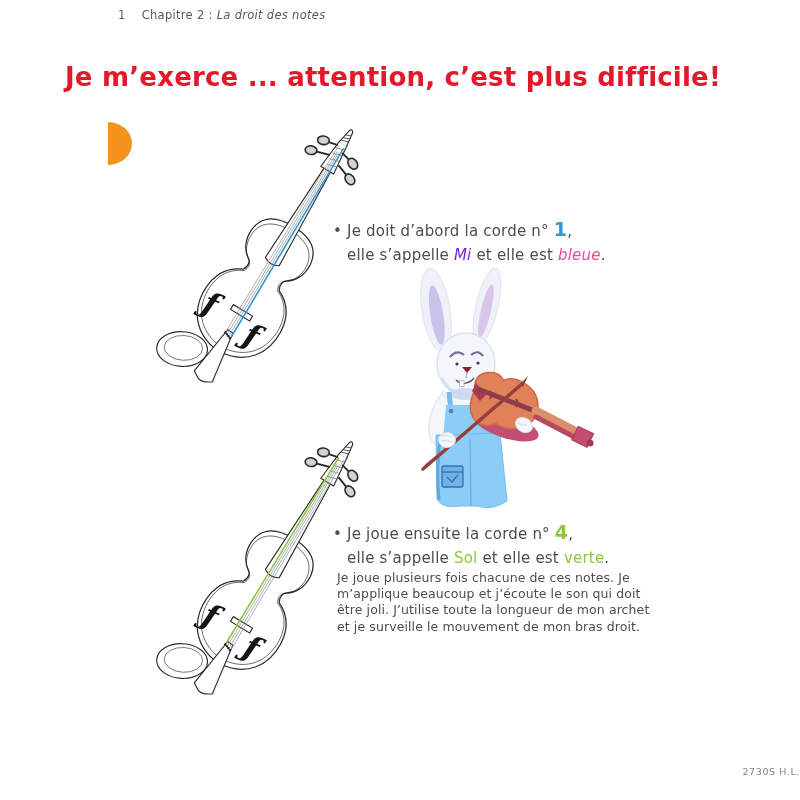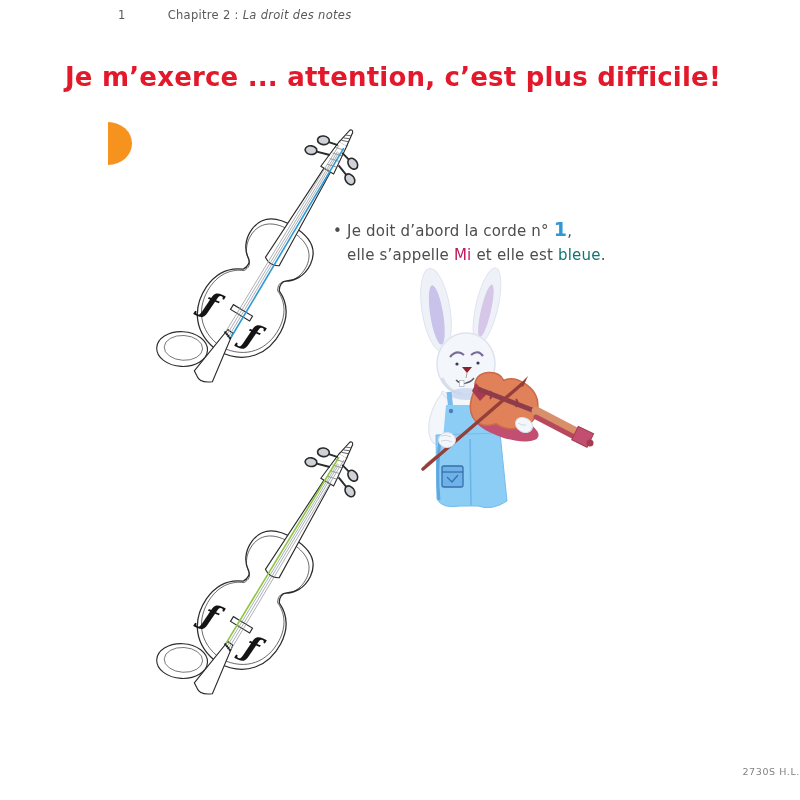--- a/index.html
+++ b/index.html
@@ -6,21 +6,21 @@
     --title-color:#e4182b;
     --tab-color:#f6921e;
     --c-blue:#2f99d4;
     --c-green:#8cc63e;
     --ink:#4d4d4d;
   }
   html,body{margin:0;padding:0;background:#fff;}
   .page{position:relative;width:800px;height:800px;background:#fff;overflow:hidden;
         font-family:"DejaVu Sans","Liberation Sans",sans-serif;}
   .header{position:absolute;top:8px;left:118px;font-size:11.5px;color:#58595b;letter-spacing:.3px;white-space:nowrap;}
-  .header .chap{margin-left:42px;}
+  .header .chap{margin-left:16px;}
   .header .book{font-style:italic;}
   .title{position:absolute;top:62px;left:0;right:24px;text-align:center;
          font-size:26px;font-weight:bold;color:var(--title-color);letter-spacing:.2px;padding-left:10px;}
   .tab{position:absolute;left:108px;top:122px;width:24px;height:43px;
        background:var(--tab-color);border-radius:0 100% 100% 0 / 0 50% 50% 0;}
   .violin{position:absolute;left:112px;width:250px;height:300px;}
   .v1{top:110px;--s1c:var(--c-blue);--s1w:2.6;--s4c:#9aa0a6;--s4w:1.2;}
   .v2{top:422px;--s1c:#9aa0a6;--s1w:1.2;--s4c:var(--c-green);--s4w:2.6;}
   .bunny{position:absolute;left:390px;top:263px;width:230px;height:252px;}
   .bullet{position:absolute;left:333px;font-size:15px;line-height:24px;color:var(--ink);letter-spacing:.2px;white-space:nowrap;}
@@ -198,20 +198,25 @@
     </g>
 
     <g>
       <ellipse cx="57" cy="177" rx="8.5" ry="7.5" fill="#f3f6fb" stroke="#d8dfea"></ellipse>
       <path d="M51,173 q6,-2 10,1 M51,178 q6,-2 11,1" stroke="#cdd6e4" stroke-width="1" fill="none"></path>
     </g>
   </svg>
 
   <div class="bullet b1">
     <div class="line line1"><span>•  </span><span>Je doit d’abord la corde n° </span><span class="run-big" style="color: rgb(47, 153, 212);">1</span><span>,</span></div>
-    <div class="line line2"><span>elle s’appelle </span><span style="color: #be185d;">Mi</span><span> et elle est </span><span style="color: #0f766e;">bleue</span><span>.</span></div>
+    <div class="line line2"><span>elle s’appelle </span><span style="color: #6d28d9; font-style: italic;">Mi</span><span> et elle est </span><span style="color: #ec4899; font-style: italic;">bleue</span><span>.</span></div>
   </div>
 
-
+  <div class="bullet b2">
+    <div class="line line1"><span>•  </span><span>Je joue ensuite la corde n° </span><span class="run-big" style="color: rgb(140, 198, 62);">4</span><span>,</span></div>
+    <div class="line line2"><span>elle s’appelle </span><span style="color: rgb(140, 198, 62);">Sol</span><span> et elle est </span><span style="color: rgb(140, 198, 62);">verte</span><span>.</span></div>
+  </div>
+
+  <div class="para">Je joue plusieurs fois chacune de ces notes. Je m’applique beaucoup et j’écoute le son qui doit être joli. J’utilise toute la longueur de mon archet et je surveille le mouvement de mon bras droit.</div>
 
   <div class="footer">2730S H.L.</div>
 
 </div>
 
 </body></html>

